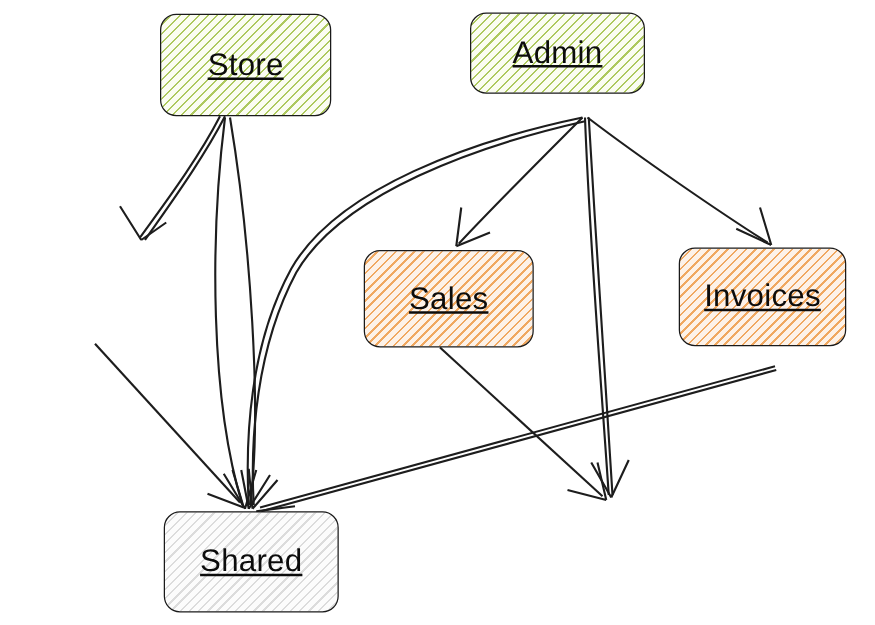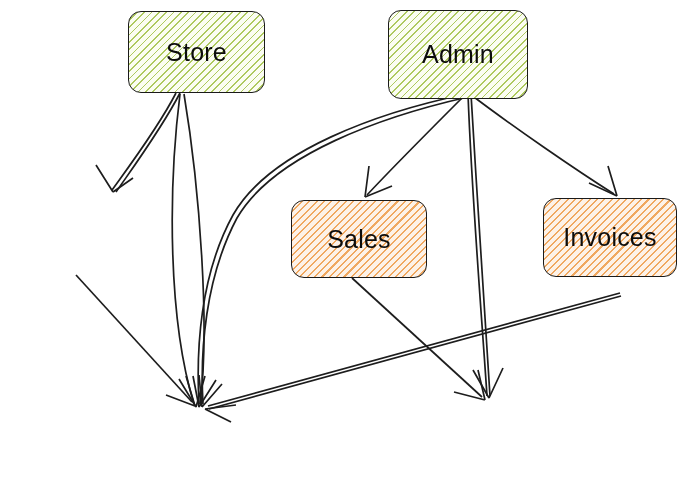--- a/index.html
+++ b/index.html
@@ -32,20 +32,21 @@
     justify-content: center;
     z-index: 5;
   }
   .node-label {
     font-size: 25px;
     color: #0c0c0c;
     letter-spacing: 0.2px;
     line-height: 1;
     white-space: nowrap;
     pointer-events: none;
+    text-decoration: underline;
   }
   .fill-green {
     background-color: #ffffff;
     background-image: repeating-linear-gradient(
       -45deg,
       #aec95f 0px, #aec95f 1.2px,
       #fbfdf2 1.2px, #fbfdf2 5.2px
     );
   }
   .fill-orange {
@@ -136,28 +137,31 @@
       <path class="edge-path" d="M 621 296 L 209 409"></path>
       <path class="edge-head" d="M 205 409 L 236 405 M 205 409 L 231 422"></path>
     </g>
 
   </svg>
 
   <div class="node fill-green" style="left:128px; top:11px; width:137px; height:82px;">
     <span class="node-label">Store</span>
   </div>
 
-  <div class="node fill-green" style="left:388px; top:10px; width:140px; height:89px;">
+  <div class="node fill-green" style="left:376px; top:10px; width:140px; height:65px;">
     <span class="node-label">Admin</span>
   </div>
 
 
   <div class="node fill-orange" style="left:291px; top:200px; width:136px; height:78px;justify-content:center;">
     <span class="node-label">Sales</span>
   </div>
 
   <div class="node fill-orange" style="left:543px; top:198px; width:134px; height:79px;">
     <span class="node-label">Invoices</span>
   </div>
 
+  <div class="node fill-gray" style="left:131px; top:409px; width:140px; height:81px;">
+    <span class="node-label">Shared</span>
+  </div>
 
 
 </div>
 
 </body></html>

